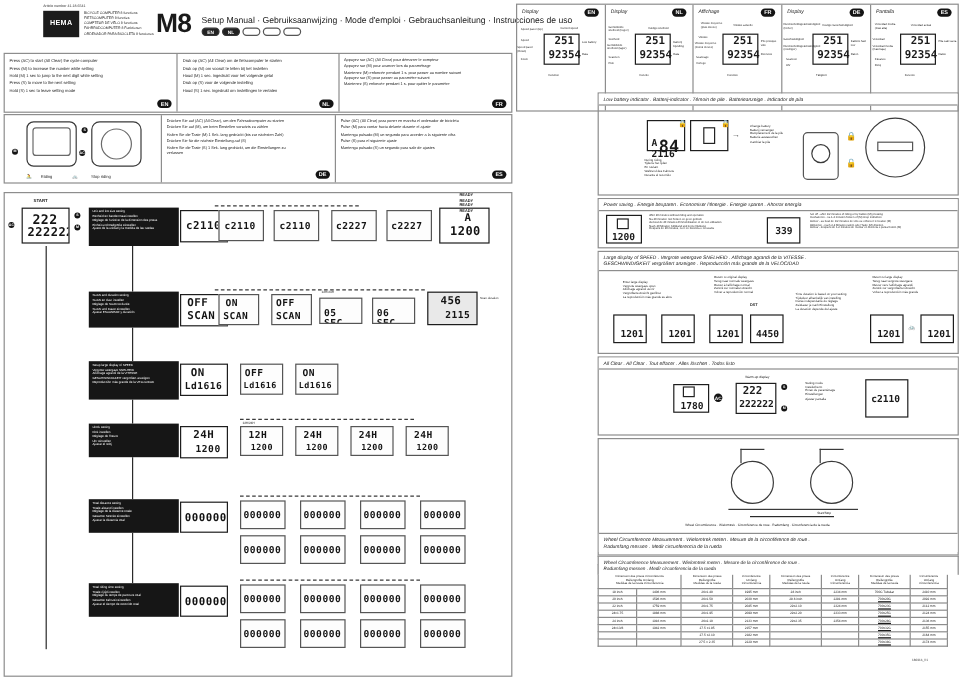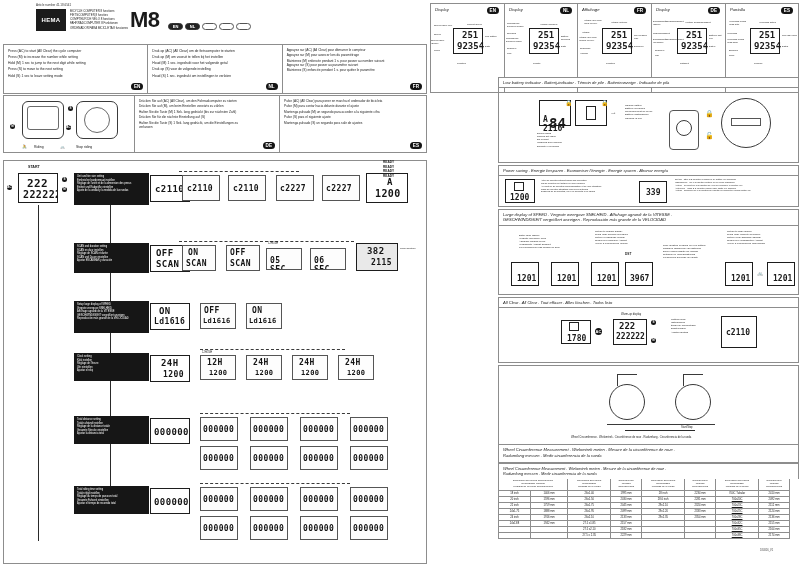--- a/index.html
+++ b/index.html
@@ -137,20 +137,21 @@
     <div id="artnum">Article number 41.18.6541</div>
     <div id="logobox">HEMA</div>
     <div id="logolines">
       <div>BICYCLE COMPUTER 8 functions</div>
       <div>FIETSCOMPUTER 8 functies</div>
       <div>COMPTEUR DE VÉLO 8 fonctions</div>
       <div>FAHRRADCOMPUTER 8 Funktionen</div>
       <div>ORDENADOR PARA BICICLETA 8 funciones</div>
     </div>
     <div id="m8">M8</div>
+    <div id="mtitle">Setup Manual · Gebruiksaanwijzing · Mode d'emploi · Gebrauchsanleitung · Instrucciones de uso</div>
     <div id="langrow">
       <div class="lang-oval">EN</div>
       <div class="lang-oval">NL</div>
       <div class="lang-oval empty"></div>
       <div class="lang-oval empty"></div>
       <div class="lang-oval empty"></div>
     </div>
   </div>
 
   <div id="instr">
@@ -275,21 +276,21 @@
       <div class="big" style="left:3px;top:13px;font-size:8px">SCAN</div>
     </div>
     <div class="txtlbl" style="left:264px;top:81px;font-size:2.6px">12H/24H</div>
     <div class="lcd ghost" style="left:262px;top:87px;width:36px;height:22px">
       <div class="big" style="left:3px;top:7px;font-size:8px">05 SEC</div>
     </div>
     <div class="lcd ghost" style="left:306px;top:87px;width:36px;height:22px">
       <div class="big" style="left:3px;top:7px;font-size:8px">06 SEC</div>
     </div>
     <div class="lcd" style="left:352px;top:82px;width:42px;height:28px;background:#e9e9e9">
-      <div class="big" style="left:10px;top:2px;font-size:9px">382</div>
+      <div class="big" style="left:10px;top:2px;font-size:9px">456</div>
       <div class="big" style="left:14px;top:14px;font-size:8px">2115</div>
     </div>
     <div class="txtlbl" style="left:396px;top:86px;width:28px">Scan duration</div>
 
     <div class="blackbox" style="left:70px;top:140px;width:75px;height:32px">
       <div>Setup large display of SPEED</div>
       <div>Vergrote weergave SNELHEID</div>
       <div>Affichage agrandi de la VITESSE</div>
       <div>GESCHWINDIGKEIT vergrößert anzeigen</div>
       <div>Reproducción más grande de la VELOCIDAD</div>
@@ -603,21 +604,21 @@
         <div>Terug naar normale weergave</div>
         <div>Retour à l'affichage normal</div>
         <div>Zurück zur normalen Ansicht</div>
         <div>Volver a reproducción normal</div>
       </div>
       <div class="txtlbl" style="left:126px;top:26px;font-size:3.2px;font-weight:bold">DST</div>
       <div class="mini-lcd" style="left:92px;top:36px;width:28px;height:24px">
         <div style="position:absolute;left:5px;top:11px;font-size:8px;font-weight:bold">1201</div>
       </div>
       <div class="mini-lcd" style="left:126px;top:36px;width:28px;height:24px">
-        <div style="position:absolute;left:4px;top:11px;font-size:8px;font-weight:bold">3967</div>
+        <div style="position:absolute;left:4px;top:11px;font-size:8px;font-weight:bold">4450</div>
       </div>
       <div class="txtlbl" style="left:164px;top:18px;width:62px">
         <div>Time duration is based on your setting</div>
         <div>Tijdsduur afhankelijk van instelling</div>
         <div>Durée indépendante du réglage</div>
         <div>Zeitdauer je nach Einstellung</div>
         <div>La duración depende del ajuste</div>
       </div>
       <div class="txtlbl" style="left:228px;top:4px;width:52px">
         <div>Return to large display</div>

